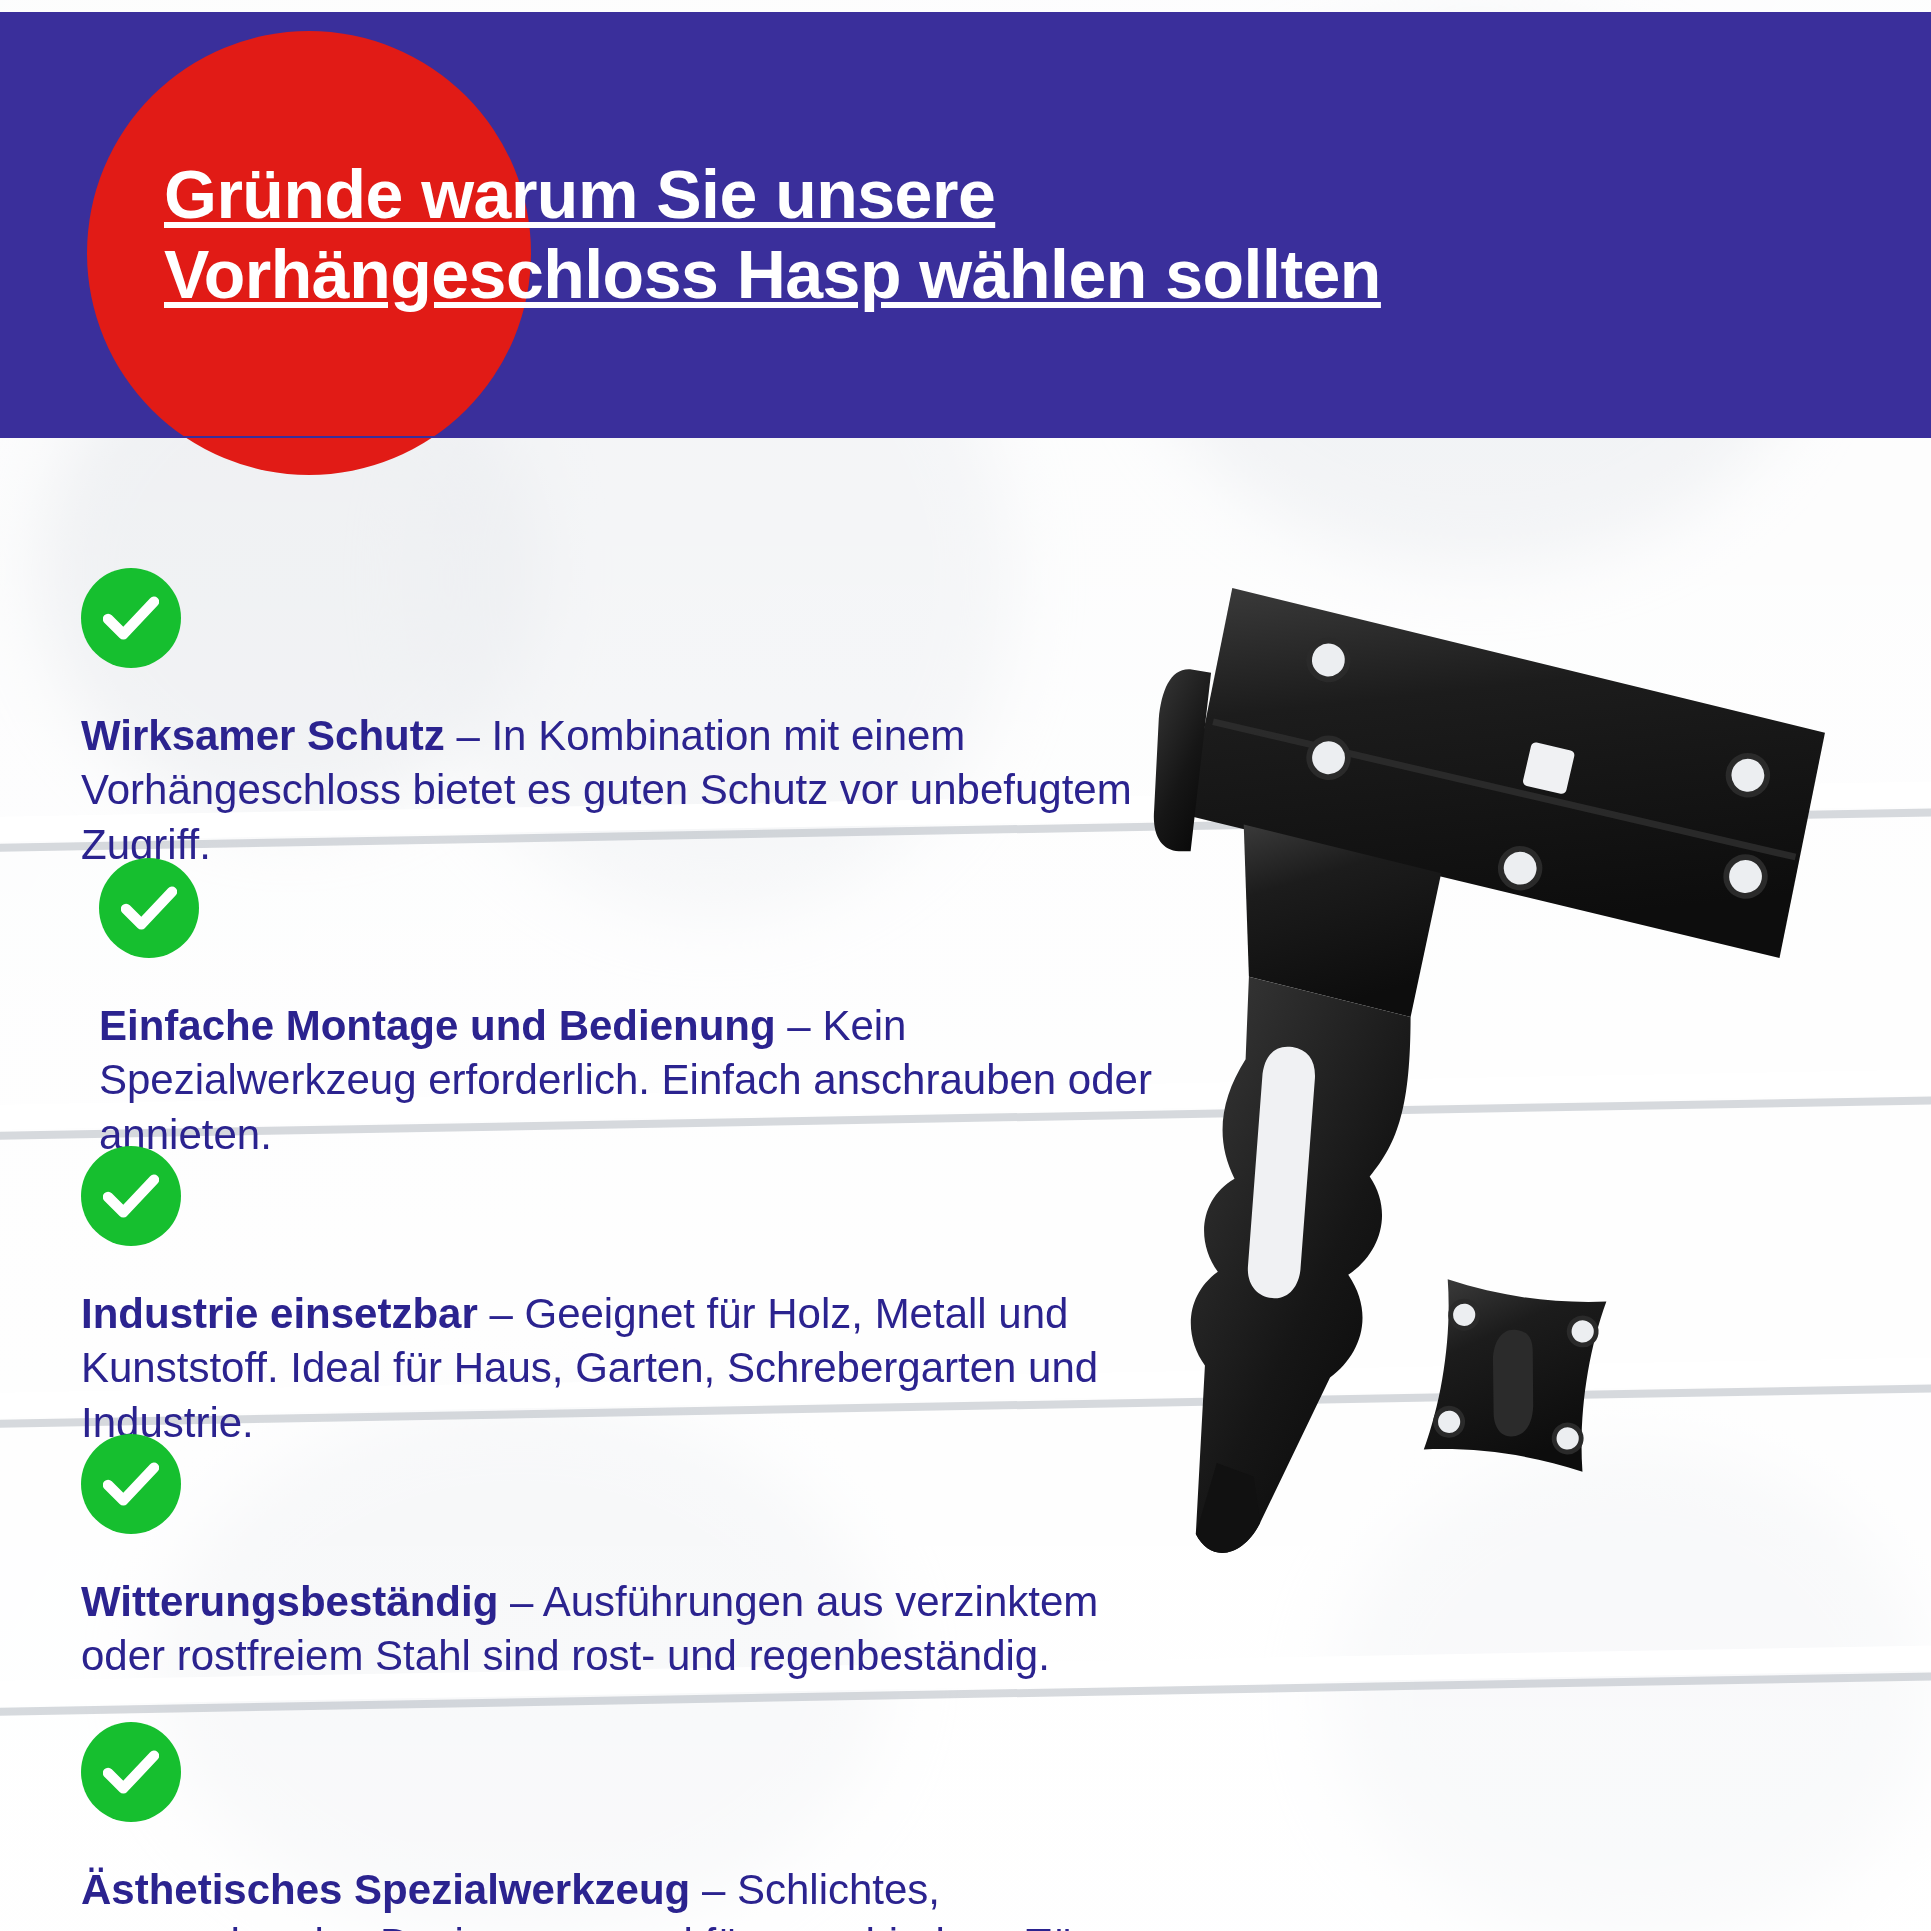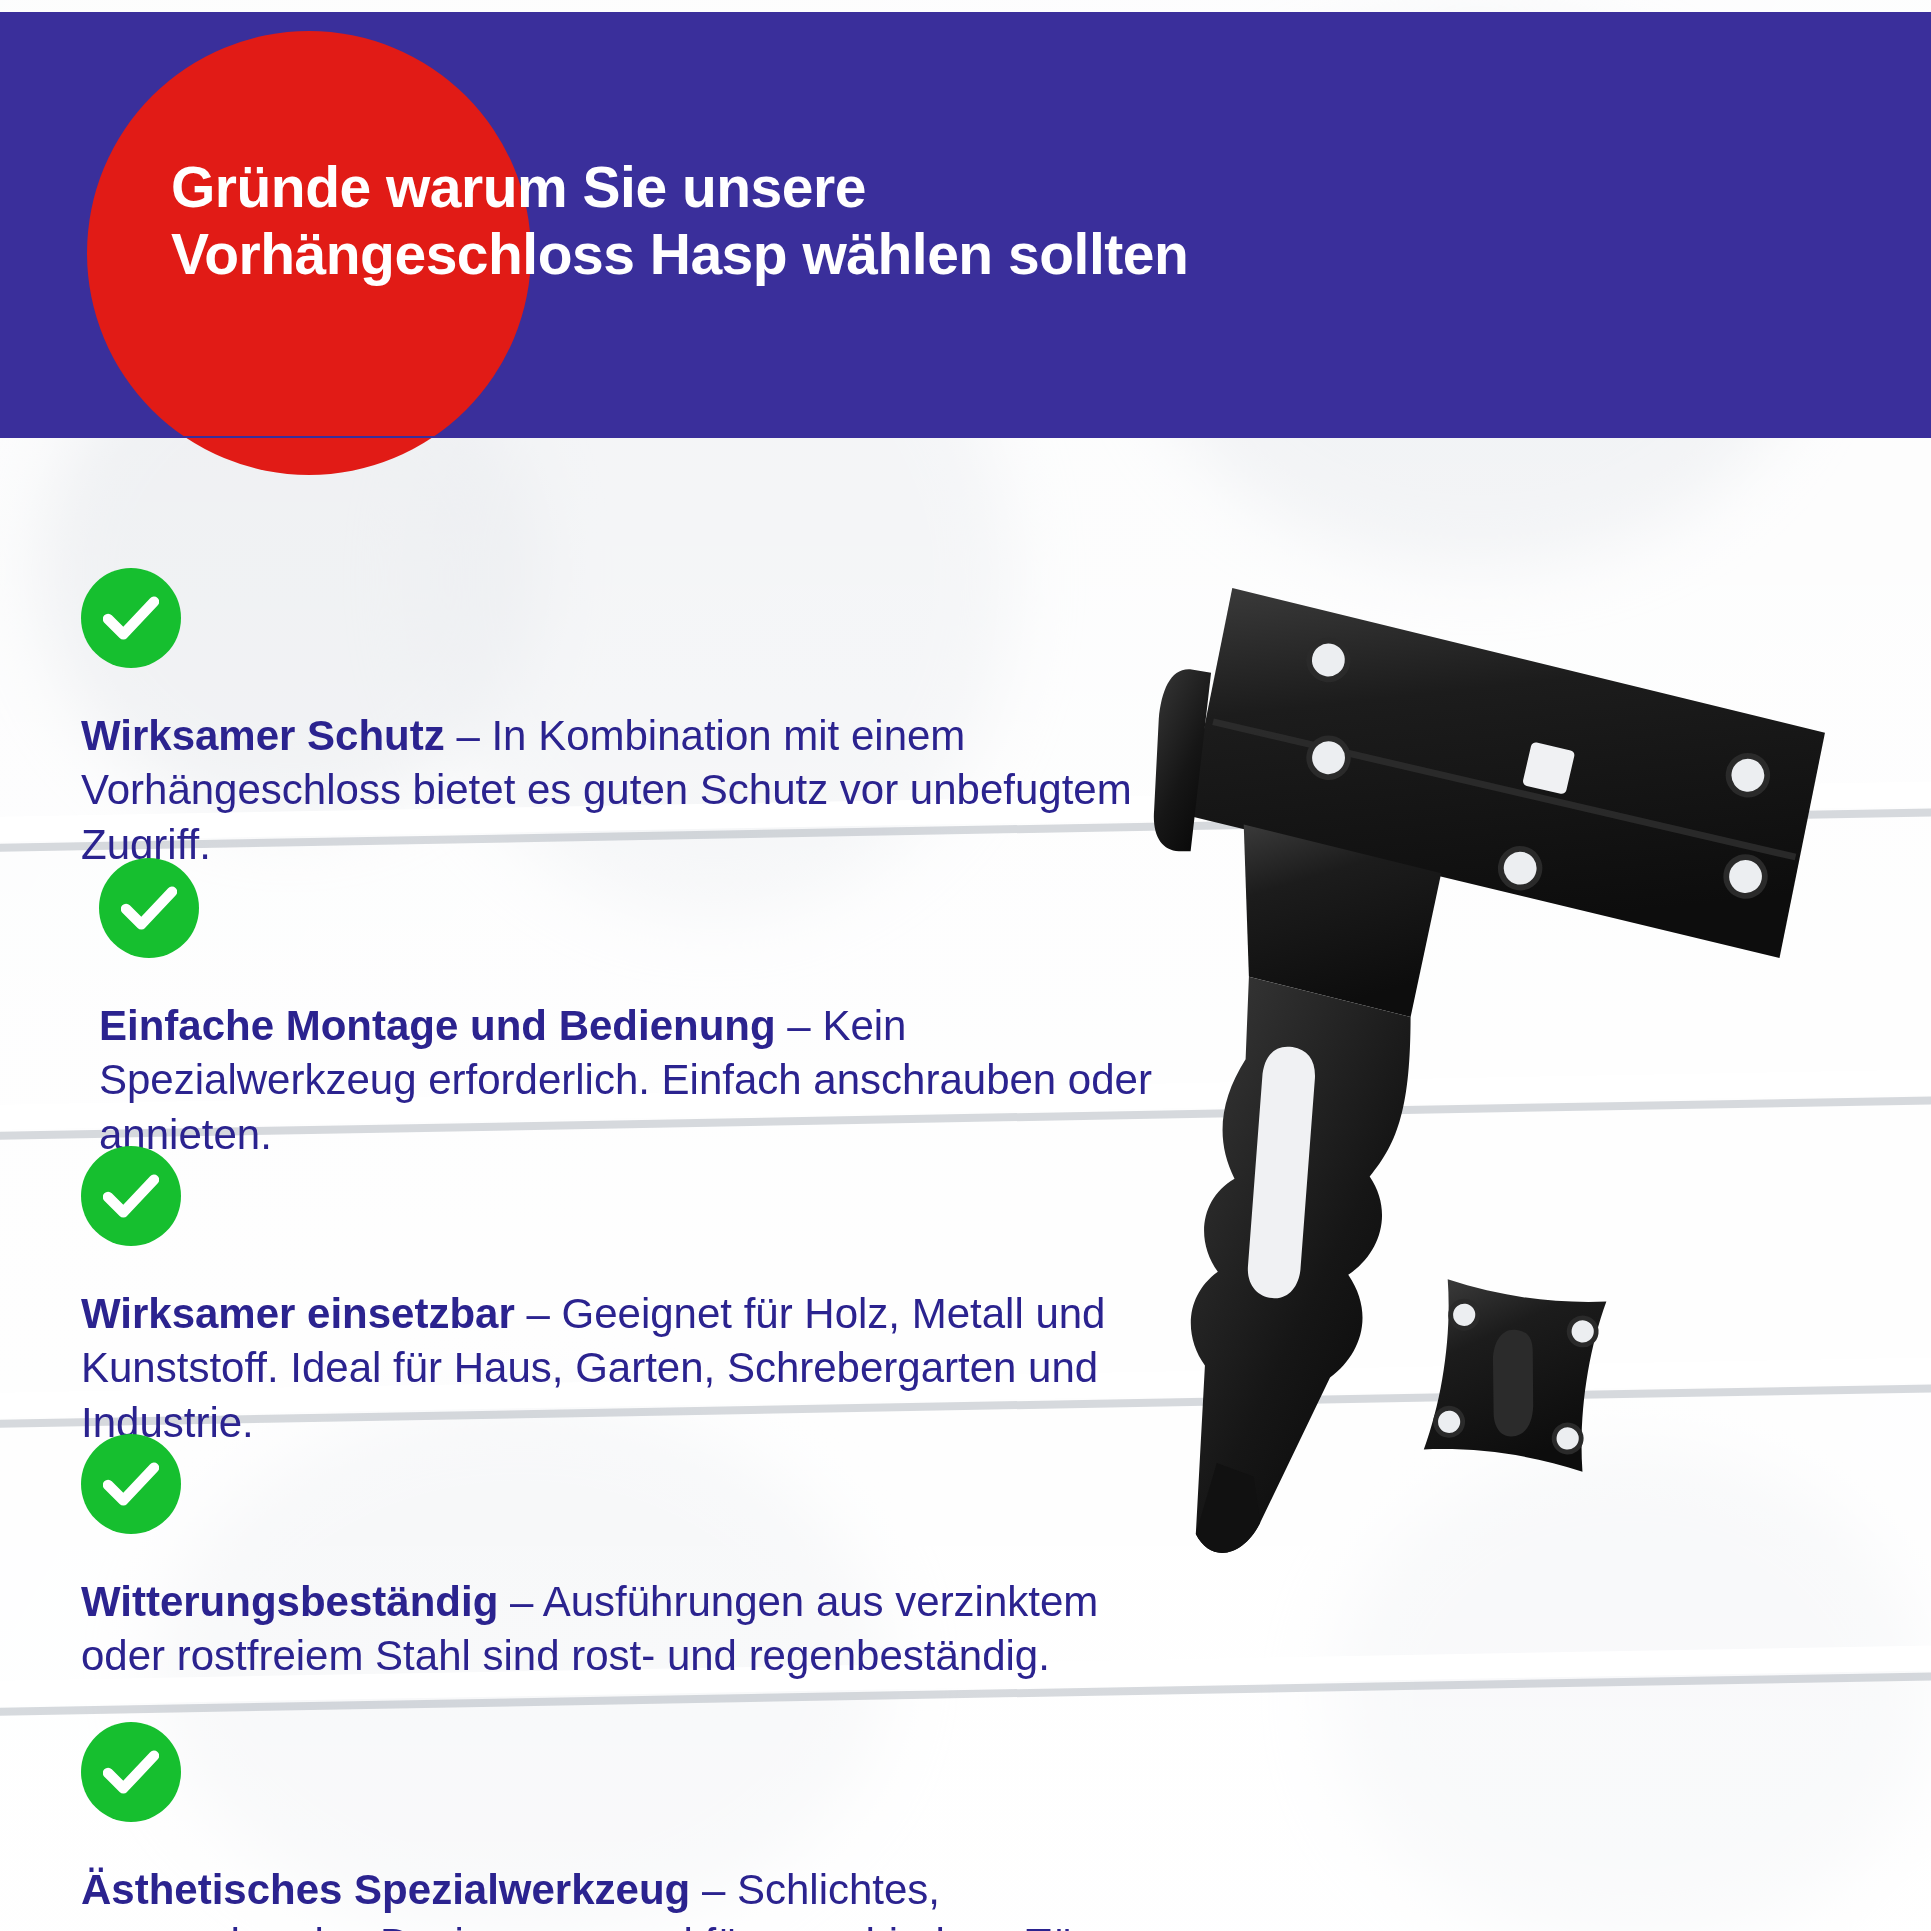--- a/index.html
+++ b/index.html
@@ -67,29 +67,30 @@
     position: absolute;
     left: 87px;
     top: 19.3px;
     width: 444px;
     height: 444px;
     border-radius: 50%;
     background: #e11b16;
   }
   .header-title {
     position: absolute;
-    left: 171px;
+    left: 164px;
     top: 154px;
     width: 1728px;
     color: #ffffff;
-    font-size: 57px;
+    font-size: 68px;
     font-weight: 700;
     line-height: 1.18;
     letter-spacing: -0.5px;
     white-space: pre-line;
+    text-decoration: underline;
   }
 
   
   .strip {
     position: absolute;
     left: -39px;
     width: 2018px;
     height: 25px;
     background: #ffffff;
     opacity: 0.95;
@@ -298,21 +299,21 @@
       </div>
     </div>
 
     <div class="benefit-row r3">
       <div class="check-badge">
         <svg width="56" height="44" viewBox="0 0 58 46" aria-hidden="true">
           <path d="M5 24 L21 40 L53 6" fill="none" stroke="#ffffff" stroke-width="11" stroke-linecap="round" stroke-linejoin="round"></path>
         </svg>
       </div>
       <div class="benefit-text">
-        <span class="benefit-title">Wirksamer einsetzbar</span><span class="benefit-desc"> – Geeignet für Holz, Metall und Kunststoff. Ideal für Haus, Garten, Schrebergarten und Industrie.</span>
+        <span class="benefit-title">Industrie einsetzbar</span><span class="benefit-desc"> – Geeignet für Holz, Metall und Kunststoff. Ideal für Haus, Garten, Schrebergarten und Industrie.</span>
       </div>
     </div>
 
     <div class="benefit-row r4">
       <div class="check-badge">
         <svg width="56" height="44" viewBox="0 0 58 46" aria-hidden="true">
           <path d="M5 24 L21 40 L53 6" fill="none" stroke="#ffffff" stroke-width="11" stroke-linecap="round" stroke-linejoin="round"></path>
         </svg>
       </div>
       <div class="benefit-text">

